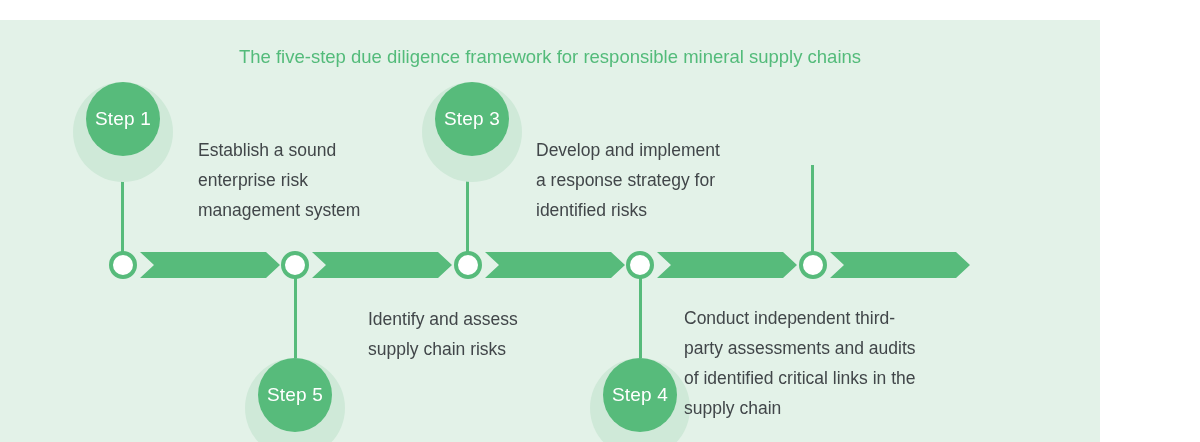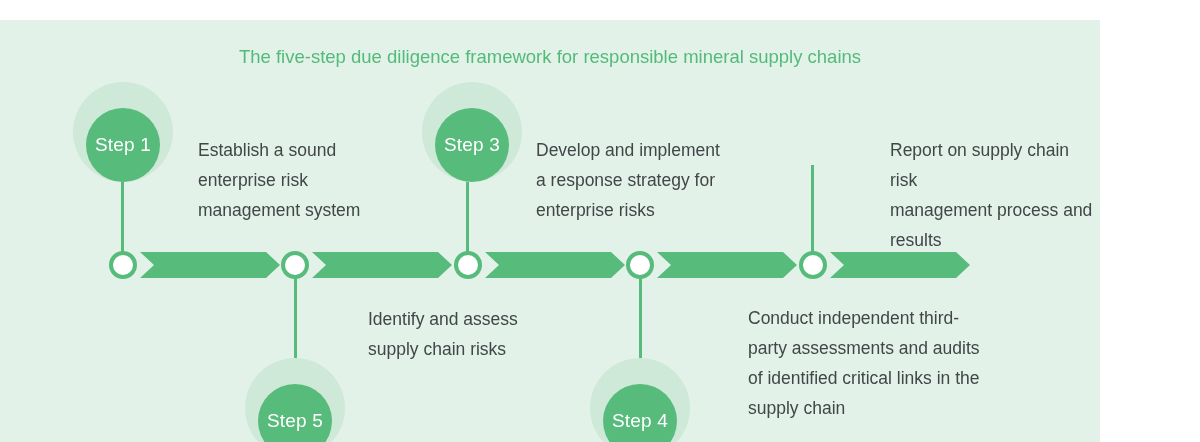--- a/index.html
+++ b/index.html
@@ -79,21 +79,21 @@
   .stem-5 { left: 811px; }
 
   
   .bubble {
     position: absolute;
     width: 100px;
     height: 100px;
     border-radius: 50%;
     background: var(--halo);
     display: flex;
-    align-items: flex-end;
+    align-items: flex-start;
     justify-content: center;
   }
   .bubble .circle {
     width: 74px;
     height: 74px;
     border-radius: 50%;
     background: var(--green);
     display: flex;
     align-items: center;
     justify-content: center;
@@ -115,21 +115,21 @@
   .desc {
     position: absolute;
     font-size: 17.5px;
     line-height: 30px;
     color: var(--text);
     white-space: pre-line;
   }
   .desc-1 { left: 198px; top: 115px; }
   .desc-2 { left: 368px; top: 284px; }
   .desc-3 { left: 536px; top: 115px; }
-  .desc-4 { left: 748px; top: 283px; }
+  .desc-4 { left: 684px; top: 283px; }
   .desc-5 { left: 890px; top: 115px; }
 </style>
 </head>
 <body>
 
 <div class="canvas">
 
   <div class="title">The five-step due diligence framework for responsible mineral supply chains</div>
 
   <div class="arrow arrow-1"></div>
@@ -171,22 +171,19 @@
     </div>
   </div>
 
   <div class="desc desc-1">Establish a sound
 enterprise risk
 management system</div>
   <div class="desc desc-2">Identify and assess
 supply chain risks</div>
   <div class="desc desc-3">Develop and implement
 a response strategy for
-enterprise risks</div>
+identified risks</div>
   <div class="desc desc-4">Conduct independent third-
 party assessments and audits
 of identified critical links in the
 supply chain</div>
-  <div class="desc desc-5">Report on supply chain risk
-management process and
-results</div>
 
 </div>
 
 </body></html>

